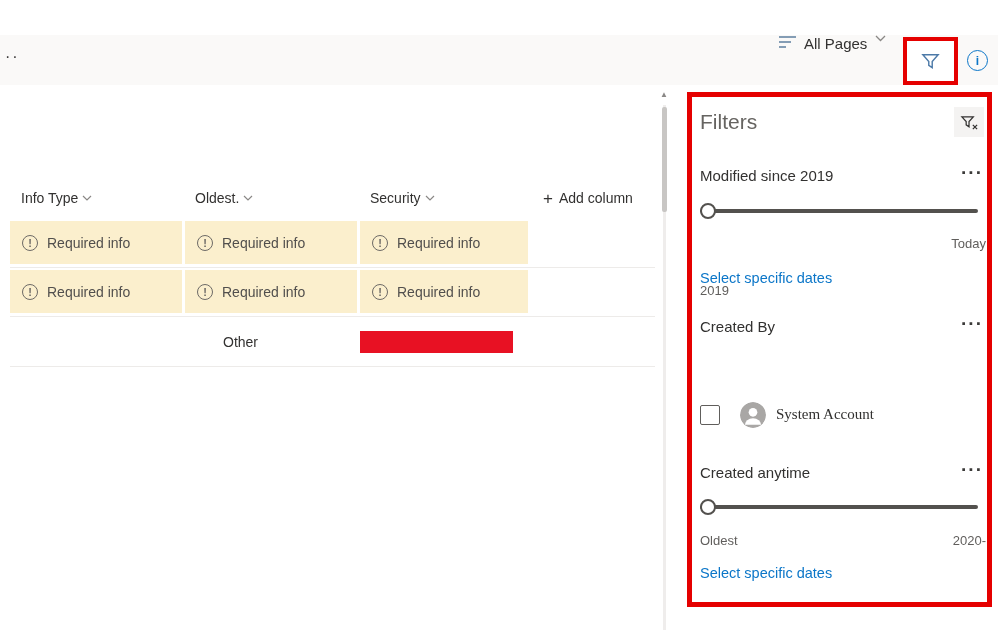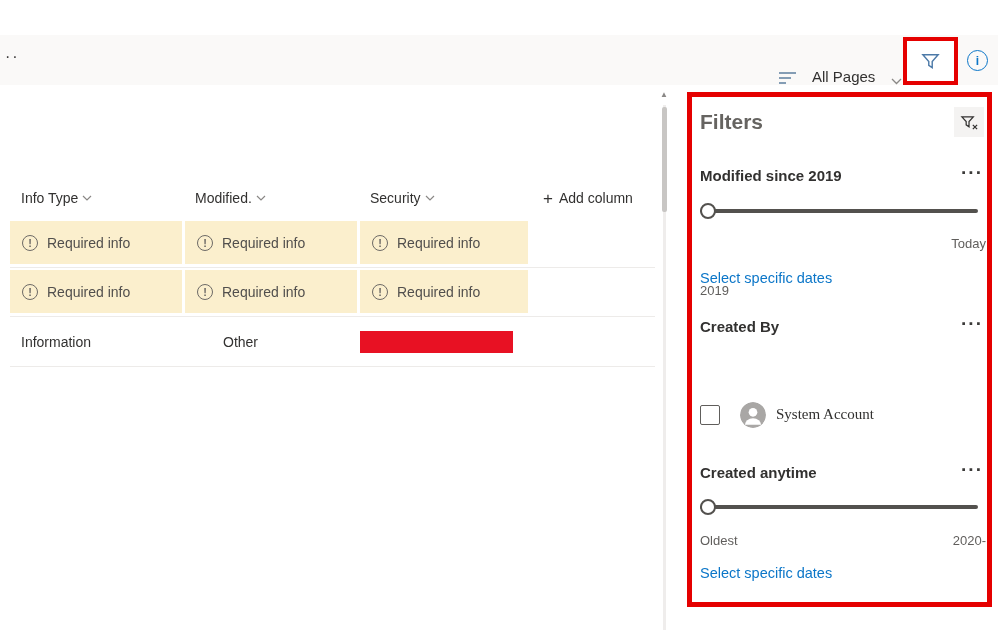--- a/index.html
+++ b/index.html
@@ -2,21 +2,21 @@
 <html style="--annotation: #e50000; --accent: #0b76c8; --redaction: #e81123; --required_bg: #fbefcd;"><head>
 <meta charset="utf-8">
 <style>
   * { margin:0; padding:0; box-sizing:border-box; }
   body { font-family:"Liberation Sans", sans-serif; background:#fff; }
   .screen { position:relative; width:998px; height:635px; background:#fff; overflow:hidden; color:#323130; font-size:14px; }
 
   
   .topbar { position:absolute; left:0; top:35px; width:998px; height:50px; background:#faf9f8; }
   .dots { position:absolute; left:5px; top:13px; font-size:16px; letter-spacing:2px; color:#3b3a39; cursor:pointer; background:none; border:none; font-family:inherit; }
-  .view-selector { position:absolute; left:779px; top:0; height:50px; display:flex; align-items:flex-end; gap:16px; cursor:pointer; background:none; border:none; font-family:inherit; }
+  .view-selector { position:absolute; left:779px; top:0; height:50px; display:flex; align-items:flex-start; gap:8px; cursor:pointer; background:none; border:none; font-family:inherit; }
   .view-label { font-size:15px; color:#323130; }
   .filter-box { position:absolute; left:903px; top:37px; width:55px; height:48px; border:4px solid var(--annotation); background:#fff; display:flex; align-items:center; justify-content:center; }
   .filter-btn { width:100%; height:100%; background:#fff; border:none; display:flex; align-items:center; justify-content:center; cursor:pointer; color:#4d7aa8; }
   .info-btn { position:absolute; left:967px; top:50px; width:21px; height:21px; border:1.5px solid var(--accent); border-radius:50%; background:none; color:var(--accent); font-size:12px; font-weight:700; display:flex; align-items:center; justify-content:center; cursor:pointer; font-family:inherit; }
 
   
   .col-header { position:absolute; top:186px; height:24px; display:flex; align-items:center; gap:4px; font-size:14px; color:#323130; cursor:pointer; background:none; border:none; font-family:inherit; }
   .ch1 { left:21px; } .ch2 { left:195px; } .ch3 { left:370px; }
   .add-col { position:absolute; left:543px; top:186px; height:24px; display:flex; align-items:center; gap:6px; font-size:14px; color:#323130; cursor:pointer; background:none; border:none; font-family:inherit; }
   .plus { font-size:17px; line-height:1; color:#323130; }
@@ -32,23 +32,23 @@
   .redacted { position:absolute; left:360px; top:331px; width:153px; height:22px; background:var(--redaction); }
 
   
   .scrollbar { position:absolute; left:656px; top:85px; width:17px; height:550px; }
   .scroll-arrow { position:absolute; left:4px; top:5px; font-size:8px; color:#8a8886; cursor:pointer; background:none; border:none; }
   .scroll-track { position:absolute; left:7px; top:20px; width:3px; height:525px; background:#efedec; }
   .scroll-thumb { position:absolute; left:6px; top:22px; width:5px; height:105px; background:#c8c6c4; border-radius:2px; cursor:grab; }
 
   
   .panel { position:absolute; left:687px; top:92px; width:305px; height:515px; border:5px solid var(--annotation); background:#fff; }
-  .panel-title { position:absolute; left:8px; top:13px; font-size:21px; font-weight:700; color:#666461; }
+  .panel-title { position:absolute; left:8px; top:13px; font-size:21px; font-weight:400; color:#666461; }
   .clear-btn { position:absolute; right:3px; top:10px; width:30px; height:30px; background:#f4f3f2; border:none; display:flex; align-items:center; justify-content:center; cursor:pointer; }
-  .sec-title { position:absolute; left:8px; font-size:15px; color:#323130;font-weight:bold; }
+  .sec-title { position:absolute; left:8px; font-size:15px; color:#323130; }
   .s1 { top:70px; } .s2 { top:221px; } .s3 { top:367px; }
   .more { position:absolute; right:4px; background:none; border:none; font-size:19px; font-weight:700; color:#3b3a39; letter-spacing:1px; line-height:1; cursor:pointer; font-family:inherit; }
   .m1 { top:66px; } .m2 { top:217px; } .m3 { top:363px; }
   .slider { position:absolute; left:8px; width:278px; height:16px; cursor:pointer; }
   .sl1 { top:106px; } .sl2 { top:402px; }
   .track { position:absolute; left:0; right:0; top:6px; height:4px; background:#53514e; border-radius:2px; }
   .handle { position:absolute; left:0; top:0; width:16px; height:16px; background:#fff; border:2px solid #53514e; border-radius:50%; cursor:grab; }
   .range-min { position:absolute; left:8px; font-size:13px; color:#605e5c; }
   .range-max { position:absolute; right:1px; font-size:13px; color:#605e5c; }
   .rm1 { top:139px;margin-top:47px; } .rx1 { top:139px;margin-left:15px; } .rm2 { top:436px; } .rx2 { top:436px; }
@@ -91,21 +91,21 @@
     <span>i</span>
   </button>
 
   <button class="col-header ch1">
     <span>Info Type</span>
     <svg width="10" height="6" viewBox="0 0 10 6">
       <path d="M1 1 l4 4 L9 1" fill="none" stroke="#8a8886" stroke-width="1.2"></path>
     </svg>
   </button>
   <button class="col-header ch2">
-    <span>Modified.</span>
+    <span>Oldest.</span>
     <svg width="10" height="6" viewBox="0 0 10 6">
       <path d="M1 1 l4 4 L9 1" fill="none" stroke="#8a8886" stroke-width="1.2"></path>
     </svg>
   </button>
   <button class="col-header ch3">
     <span>Security</span>
     <svg width="10" height="6" viewBox="0 0 10 6">
       <path d="M1 1 l4 4 L9 1" fill="none" stroke="#8a8886" stroke-width="1.2"></path>
     </svg>
   </button>
@@ -135,21 +135,20 @@
   <div class="cell-req r2 c2">
     <span class="warn">!</span>
     <span>Required info</span>
   </div>
   <div class="cell-req r2 c3">
     <span class="warn">!</span>
     <span>Required info</span>
   </div>
   <div class="sep sp2"></div>
 
-  <div class="cell-text c1t">Information</div>
   <div class="cell-text c2t">Other</div>
   <div class="redacted"></div>
   <div class="sep sp3"></div>
 
   <div class="scrollbar">
     <button class="scroll-arrow">▲</button>
     <div class="scroll-track"></div>
     <div class="scroll-thumb"></div>
   </div>
 

